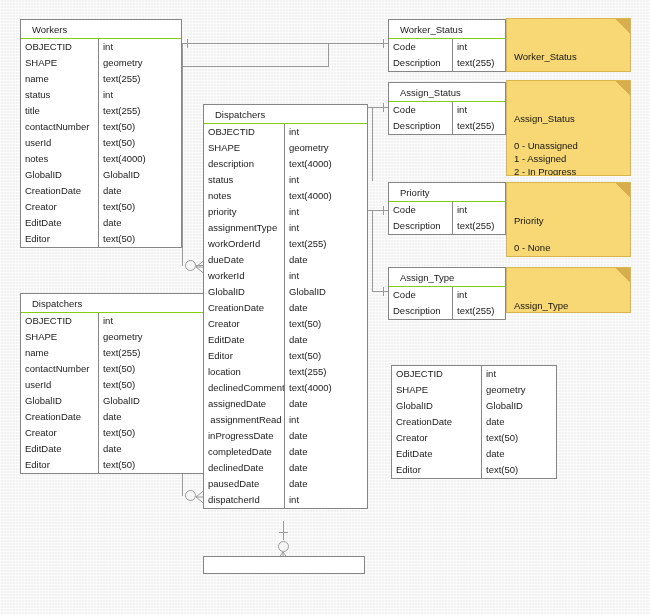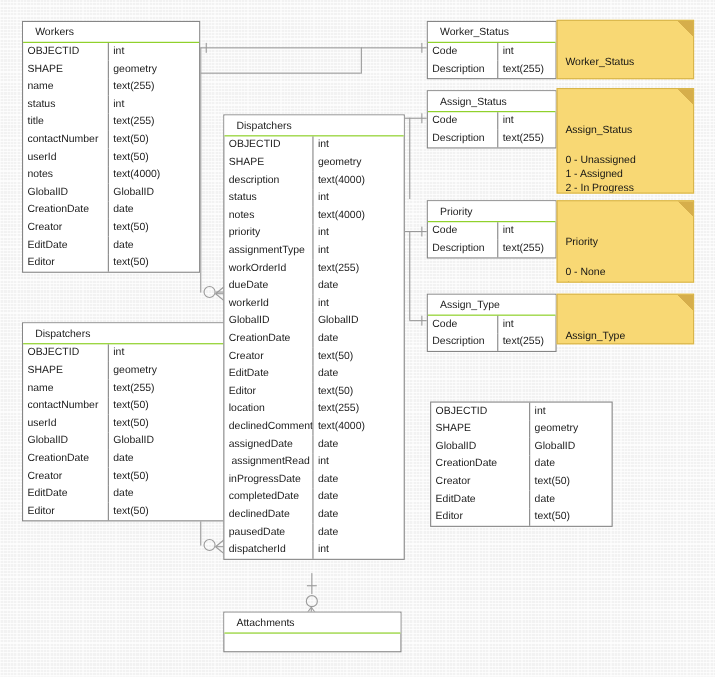--- a/index.html
+++ b/index.html
@@ -480,21 +480,20 @@
           <span class="cell-type">date</span>
         </div>
       <div class="row">
           <span class="cell-name" style="width:90px;">Editor</span>
           <span class="cell-type">text(50)</span>
         </div>
     </div>
   </div>
 
   <div class="entity" style="left:203px; top:556px; width:162px;">
-    <div class="entity-title">Attachments</div>
     <div class="entity-rows">
       <div class="row empty-row">
           <span class="cell-name" style="width:0px;"></span>
           <span class="cell-type"></span>
         </div>
     </div>
   </div>
 
   <div class="note" style="left:506px; top:18px; width:125px; height:54px;">
     <span class="fold"></span>

